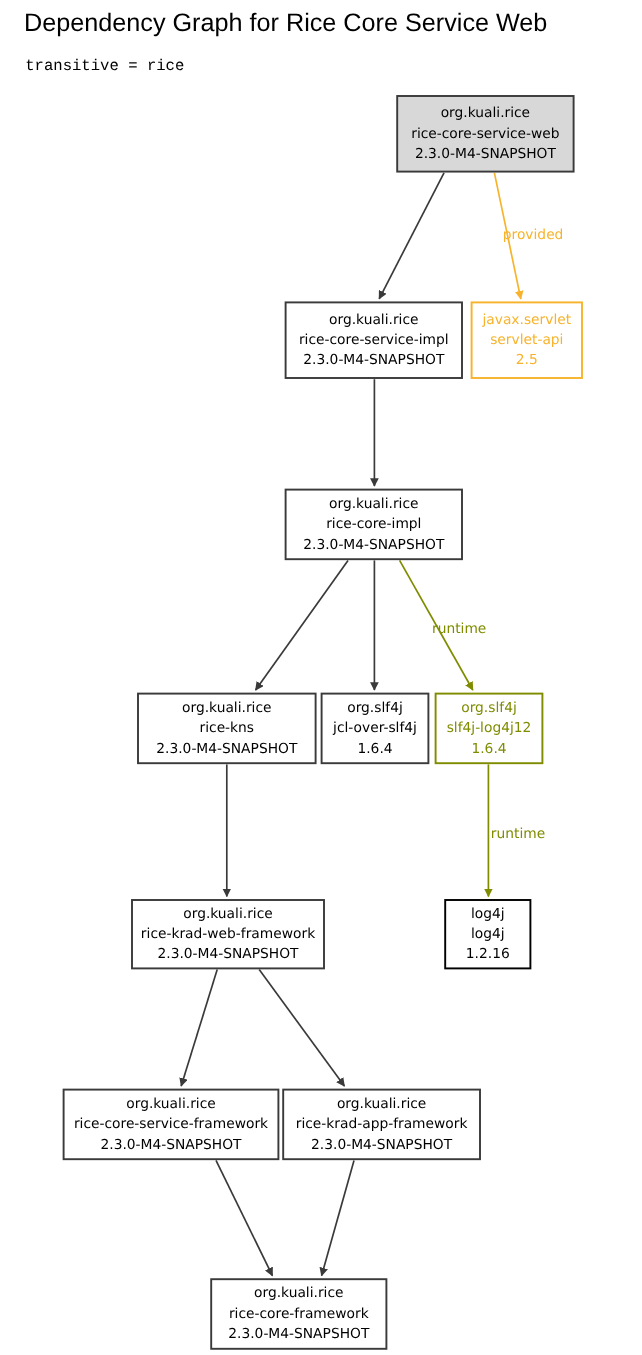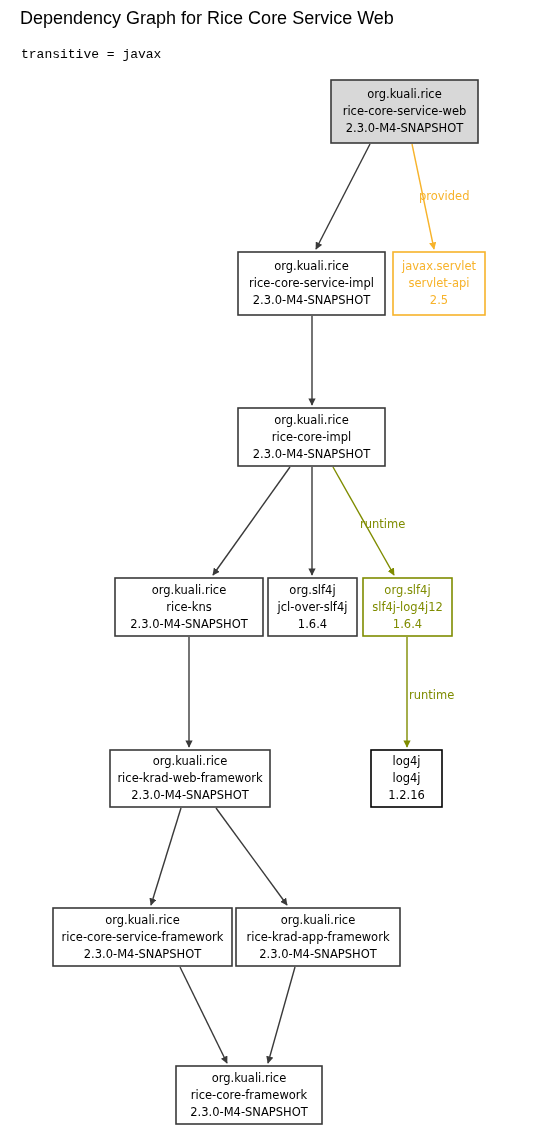--- a/index.html
+++ b/index.html
@@ -12,21 +12,21 @@
     height: 1129px;
     position: relative;
     font-family: "DejaVu Sans", sans-serif;
     overflow: hidden;
   }
   #graph-title {
     position: absolute;
     left: 20px;
     top: 8px;
     font-family: "Liberation Sans", sans-serif;
-    font-size: 18px;
+    font-size: 21px;
     font-weight: normal;
     color: #000000;
     white-space: nowrap;
     letter-spacing: 0px;
   }
   #graph-subtitle {
     position: absolute;
     left: 21px;
     top: 47px;
     font-family: "Liberation Mono", monospace;
@@ -57,21 +57,21 @@
   .edge-label {
     font-family: "DejaVu Sans", sans-serif;
     font-size: 11.5px;
     dominant-baseline: middle;
   }
 </style>
 </head>
 <body>
 
 <div id="graph-title">Dependency Graph for Rice Core Service Web</div>
-<div id="graph-subtitle">transitive = javax</div>
+<div id="graph-subtitle">transitive = rice</div>
 
 <svg id="graph-canvas" viewBox="0 0 535 1129" xmlns="http://www.w3.org/2000/svg">
   <defs id="arrow-defs">
       <marker id="arrow-0" viewBox="0 0 10 10" refX="9" refY="5" markerWidth="5.2" markerHeight="5.2" orient="auto-start-reverse" markerUnits="strokeWidth">
         <path d="M 0 0 L 10 5 L 0 10 z" fill="#3a3a3a"></path>
       </marker>
       <marker id="arrow-1" viewBox="0 0 10 10" refX="9" refY="5" markerWidth="5.2" markerHeight="5.2" orient="auto-start-reverse" markerUnits="strokeWidth">
         <path d="M 0 0 L 10 5 L 0 10 z" fill="#f7b32b"></path>
       </marker>
       <marker id="arrow-2" viewBox="0 0 10 10" refX="9" refY="5" markerWidth="5.2" markerHeight="5.2" orient="auto-start-reverse" markerUnits="strokeWidth">

